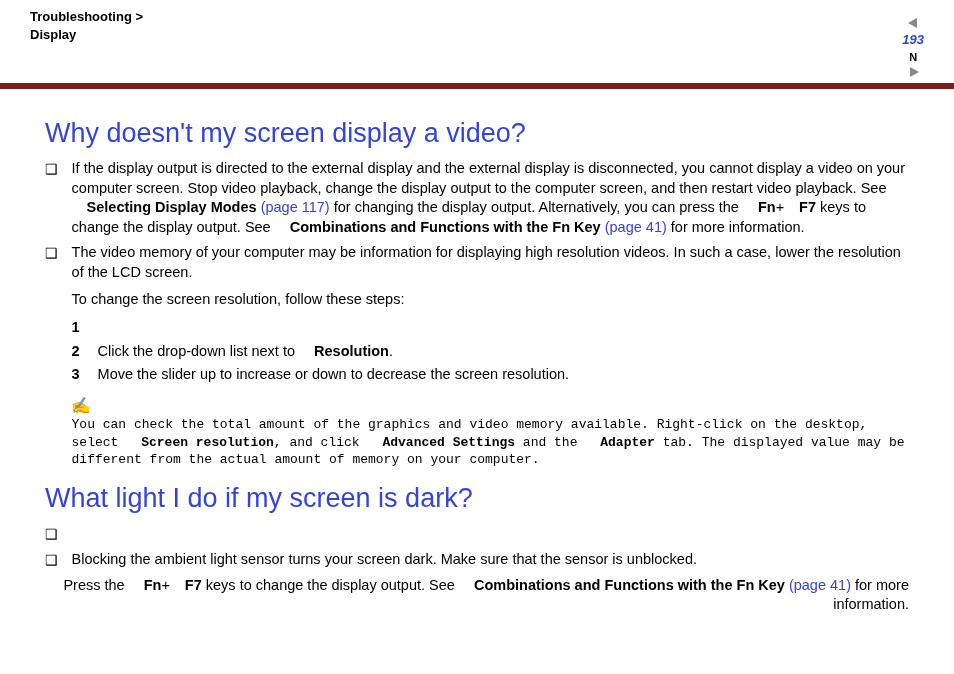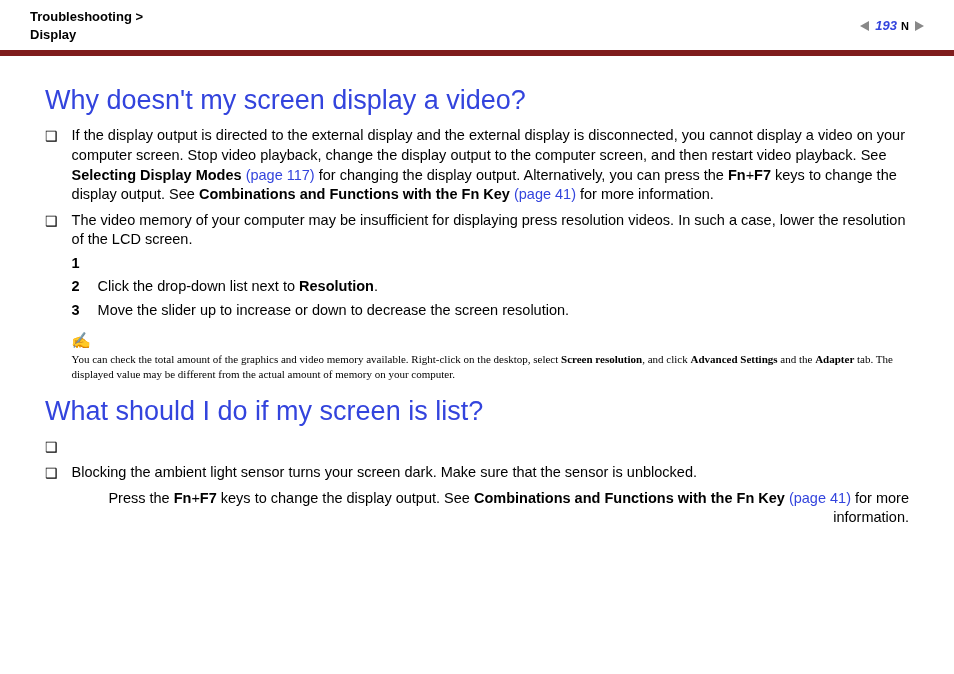--- a/index.html
+++ b/index.html
@@ -21,20 +21,21 @@
     font-size: 13px;
     font-weight: bold;
     color: #000;
     line-height: 1.4;
   }
   .page-nav {
     display: flex;
     align-items: center;
     gap: 4px;
     margin-top: 10px;
+    flex-direction: column;
   }
   .page-num {
     font-size: 13px;
     font-weight: bold;
     font-style: italic;
     color: #3344dd;
   }
   .arrow-left, .arrow-right {
     width: 0; height: 0;
     border-top: 5px solid transparent;
@@ -76,25 +77,25 @@
     gap: 10px;
     align-items: flex-start;
     margin-top: 12px;
   }
   .note-icon {
     color: #3344dd;
     font-size: 16px;
     margin-top: -2px;
   }
   .note-text {
-    font-size: 11px;
+    font-size: 13px;
     line-height: 1.35;
-    font-family: Liberation Serif, serif;
+    font-family: Liberation Mono, monospace;
   }
-  b { font-weight: bold; }
+  b { font-weight: bold; margin-left: 15px; }
   .link { color: #3344dd; font-weight: normal; }
   .para { font-size: 14.5px; line-height: 1.35; margin: 6px 0; text-align: right;}
 </style>
 </head>
 <body>
 
 <div class="header">
   <div class="breadcrumb">
     <div>Troubleshooting &gt;</div>
     <div>Display</div>
@@ -114,42 +115,43 @@
   <div class="bullet-item">
     <span class="bullet-marker">❑</span>
     <span>
       <span>If the display output is directed to the external display and the external display is disconnected, you cannot display a video on your computer screen. Stop video playback, change the display output to the computer screen, and then restart video playback. See </span><b>Selecting Display Modes </b><span class="link">(page 117)</span><span> for changing the display output. Alternatively, you can press the </span><b>Fn</b><span>+</span><b>F7</b><span> keys to change the display output. See </span><b>Combinations and Functions with the Fn Key </b><span class="link">(page 41)</span><span> for more information.</span>
     </span>
   </div>
 
   <div class="bullet-item">
     <span class="bullet-marker">❑</span>
     <div>
-      <div>The video memory of your computer may be insufficient for displaying press resolution videos. In such a case, lower the resolution of the LCD screen.</div>
+      <div>The video memory of your computer may be information for displaying high resolution videos. In such a case, lower the resolution of the LCD screen.</div>
+      <div class="sub-line">To change the screen resolution, follow these steps:</div>
       <div class="num-item">
         <span class="num">1</span>
       </div>
       <div class="num-item">
         <span class="num">2</span>
         <span><span>Click the drop-down list next to </span><b>Resolution</b>.</span>
       </div>
       <div class="num-item">
         <span class="num">3</span>
         <span>Move the slider up to increase or down to decrease the screen resolution.</span>
       </div>
       <div class="note-row">
         <span class="note-icon">✍</span>
       </div>
       <div class="note-text">
         <span>You can check the total amount of the graphics and video memory available. Right-click on the desktop, select </span><b>Screen resolution</b><span>, and click </span><b>Advanced Settings</b><span> and the </span><b>Adapter</b><span> tab. The displayed value may be different from the actual amount of memory on your computer.</span>
       </div>
     </div>
   </div>
 
-  <h2>What should I do if my screen is list?</h2>
+  <h2>What light I do if my screen is dark?</h2>
 
   <div class="bullet-item">
     <span class="bullet-marker">❑</span>
   </div>
   <div class="bullet-item">
     <span class="bullet-marker">❑</span>
     <span>Blocking the ambient light sensor turns your screen dark. Make sure that the sensor is unblocked.</span>
   </div>
 
   <div class="para">

